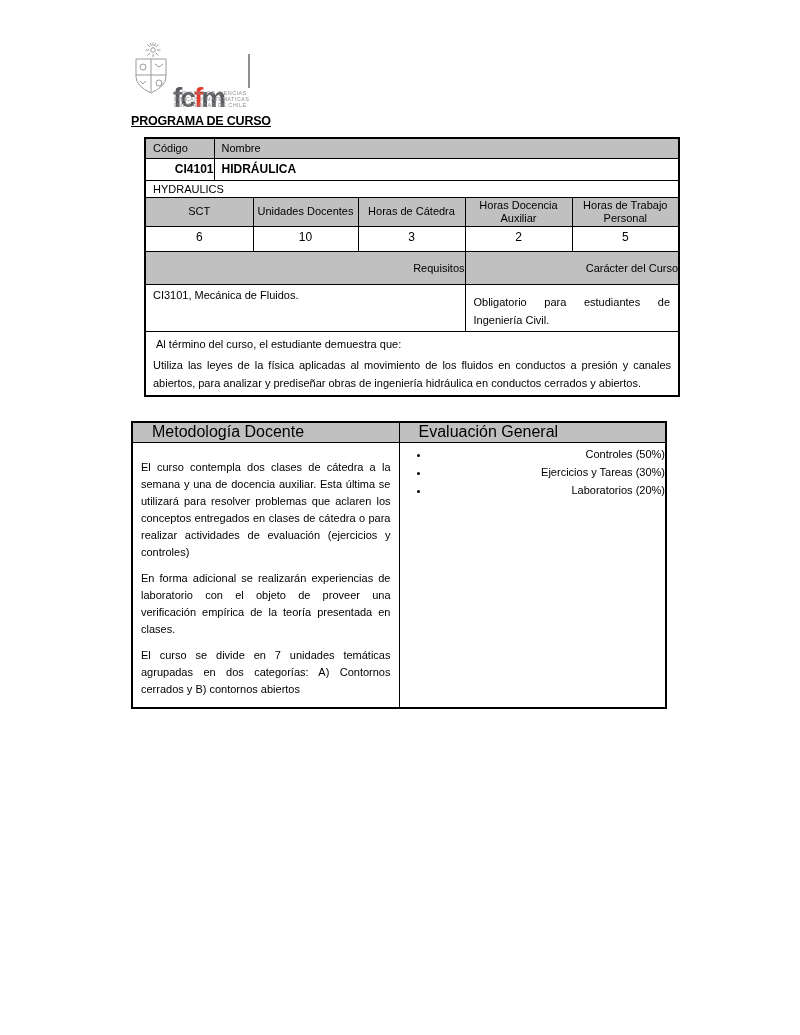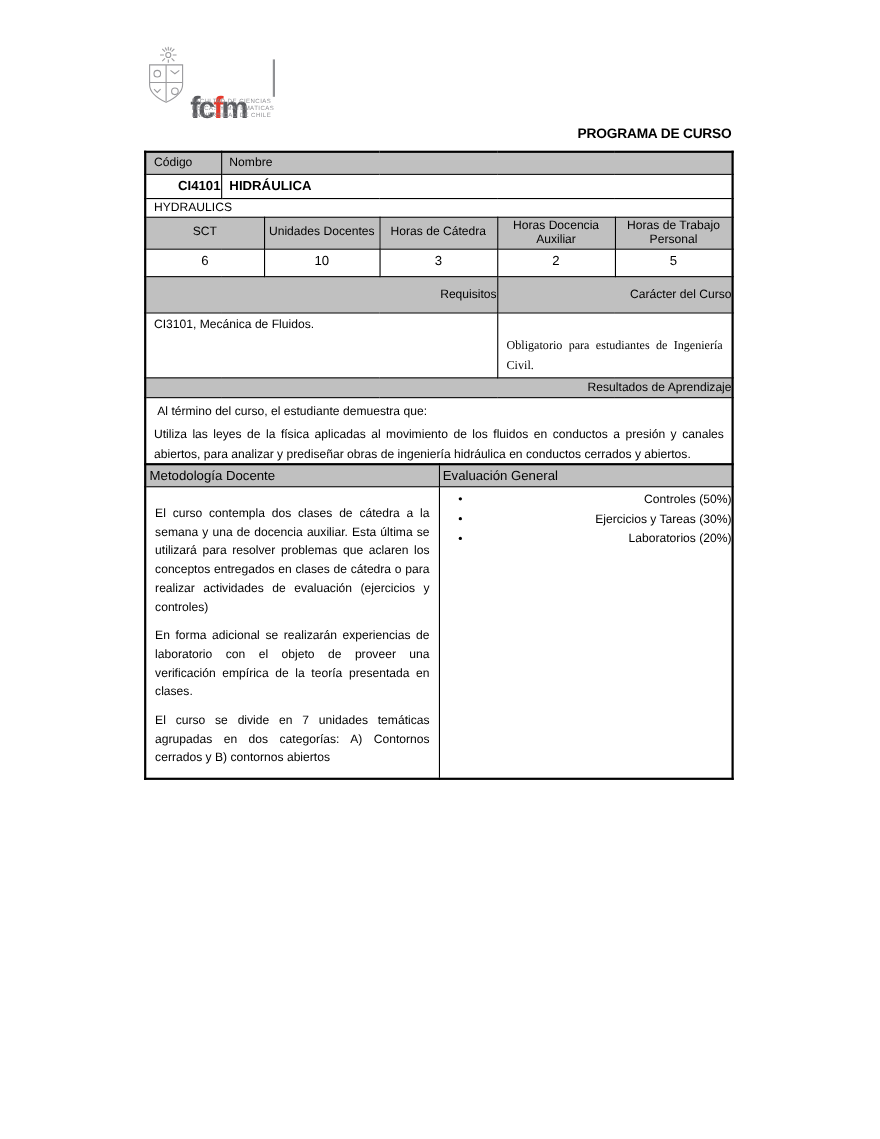--- a/index.html
+++ b/index.html
@@ -26,41 +26,41 @@
   .brand-bar { position: absolute; left: 115px; top: 14px; width: 2px; height: 34px; background: #8f9093; }
   .brand-sub {
     position: absolute; left: 41px; top: 50px;
     font-size: 5.5px; line-height: 6px; letter-spacing: 0.4px;
     color: #8f8f93; text-transform: uppercase; white-space: nowrap;
   }
 
   
   .doc-title {
     position: absolute; left: 131px; top: 114px; width: 534px;
-    text-align: right; font-size: 12.5px; font-weight: bold; letter-spacing: -0.2px;
+    text-align: left; font-size: 12.5px; font-weight: bold; letter-spacing: -0.2px; text-decoration: underline;
   }
 
   
   table { border-collapse: collapse; table-layout: fixed; background: #fff; }
   td { border: 1.5px solid #000; font-size: 11px; overflow: hidden; }
-  .t1 { position: absolute; left: 131px; top: 137px; width: 534px; border: 2px solid #000; }
+  .t1 { position: absolute; left: 144px; top: 137px; width: 534px; border: 2px solid #000; }
   .t2 { position: absolute; left: 131px; top: 421px; width: 534px; border: 2px solid #000; }
   .gray { background: #c0c0c0; }
   .center { text-align: right; }
   .padl { padding-left: 7px; }
   .bold12 { font-weight: bold; font-size: 12px; }
   .val { font-size: 12px; text-align: center; vertical-align: top; padding-top: 3px; }
   .hdr2 { text-align: center; vertical-align: middle; line-height: 13px; padding: 1px 2px; }
   .req-cell { vertical-align: top; padding: 4px 6px 2px 7px; }
-  .car-cell { vertical-align: top; padding: 20px 8px 2px 8px; text-align: justify; line-height: 18px; font-family: Liberation Serif, serif; }
+  .car-cell { vertical-align: top; padding: 8px 8px 2px 8px; text-align: justify; line-height: 18px; }
   .res-cell { vertical-align: top; padding: 3px 7px; }
   .res-intro { padding-left: 3px; margin: 2px 0 4px 0; line-height: 15px; }
   .res-text { text-align: justify; line-height: 18px; }
 
-  .t2 .head { padding-left: 3px; font-size: 12px; }
+  .t2 .head { padding-left: 19px; font-size: 16px; }
   .meth-cell { vertical-align: top; padding: 10px 8px 0 8px; }
   .meth-cell p { text-align: justify; line-height: 17px; margin: 6px 0 9px 0; }
   .eval-cell { vertical-align: top; padding-top: 6px; text-align: right; }
   .eval-cell ul { list-style: disc; margin-left: 30px; }
   .eval-cell li { margin-bottom: 7px; line-height: 11px; }
 </style>
 </head>
 <body>
 
 <div class="page">
@@ -137,23 +137,20 @@
       <td class="val">5</td>
     </tr>
     <tr style="height:33px">
       <td class="gray center" colspan="4">Requisitos</td>
       <td class="gray center" colspan="2">Carácter del Curso</td>
     </tr>
     <tr style="height:42px">
       <td class="req-cell" colspan="4">CI3101, Mecánica de Fluidos.</td>
       <td class="car-cell" colspan="2">Obligatorio para estudiantes de Ingeniería Civil.</td>
     </tr>
-    <tr style="height:18px">
-      <td class="gray center" colspan="6">Resultados de Aprendizaje</td>
-    </tr>
     <tr style="height:56px">
       <td class="res-cell" colspan="6">
         <div class="res-intro">Al término del curso, el estudiante demuestra que:</div>
         <div class="res-text">Utiliza las leyes de la física aplicadas al movimiento de los fluidos en conductos a presión y canales abiertos, para analizar y prediseñar obras de ingeniería hidráulica en conductos cerrados y abiertos.</div>
       </td>
     </tr>
   </tbody>
     </table>
 
   <table class="t2">

